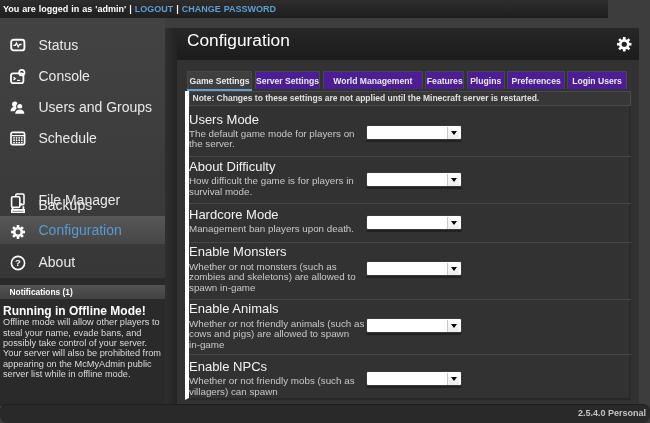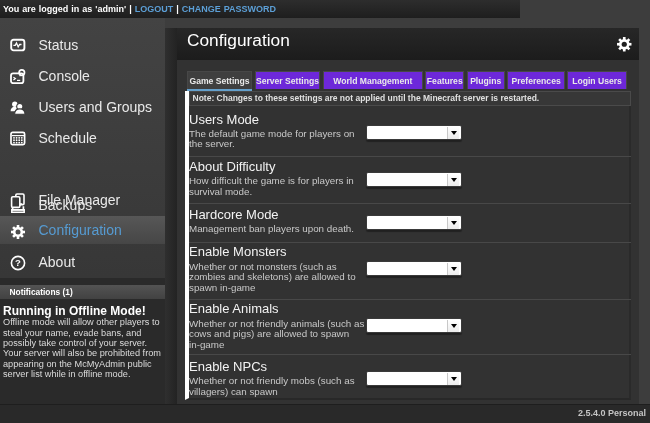--- a/index.html
+++ b/index.html
@@ -1,28 +1,28 @@
 <!DOCTYPE html>
 <html><head>
 <meta charset="utf-8">
 <style>
   * { margin:0; padding:0; box-sizing:border-box; }
   html,body { width:650px; height:423px; overflow:hidden; }
   body { font-family:"Liberation Sans", sans-serif; background:#3d3d3d; position:relative; }
 
   
-  #topbar { position:absolute; left:0; top:0; width:520px; height:18px;
+  #topbar { position:absolute; left:0; top:0; width:608px; height:18px;
     background:linear-gradient(#2d2d2d,#1e1e1e); color:#fff; font-size:9px; font-weight:bold;
     line-height:19px; padding-left:3px; white-space:nowrap; word-spacing:0.5px; }
   #topbar a { color:#5c9fd6; text-decoration:none; }
 
   
   #bottombar { position:absolute; left:0; top:403.5px; width:650px; height:19.5px;
     background:#292929; border-top:1px solid #1e1e1e; color:#c4c4c4; font-size:9px;
-    font-weight:bold; line-height:17px; text-align:right; padding-right:4px; }
+    font-weight:bold; line-height:17px; text-align:right; padding-right:4px;border-radius:7px; }
 
   
   #sidebar { position:absolute; left:0; top:18px; width:165px; height:387px;
     background:linear-gradient(#434343,#313131); }
   .mi { position:absolute; left:0; width:199px; height:31px; color:#e9e9e9;
     font-size:14px; line-height:31px; padding-left:38.5px; }
   .mi svg { position:absolute; left:10px; top:8px; }
   .mi.misel { background:linear-gradient(#575757,#464646); color:#569bd2; height:28px; line-height:28px; }
   #notifblock { position:absolute; left:0; top:259.5px; width:165px; height:128px; background:#2a2a2a; }
   #notifhead { position:absolute; left:0; top:7px; width:165px; height:14px;
@@ -38,21 +38,21 @@
     background:linear-gradient(to right,#2f2f2f,#232323); }
   #phead { position:absolute; left:0; top:0; width:462px; height:32px;
     background:linear-gradient(#272727,#1c1c1c); }
   #phead .t { position:absolute; left:10px; top:2px; font-size:17.3px; color:#fff; }
   #phead svg { position:absolute; right:7px; top:8px; }
 
   
   #tabs { position:absolute; left:9.8px; top:43px; height:18px; white-space:nowrap; }
   .tab { display:inline-block; vertical-align:top; height:17.8px; line-height:18px;
     margin-right:2.5px; font-size:8.6px; font-weight:bold; color:#e9e9e9; text-align:center;
-    background:#6d28d9; border:1px solid #474747; border-bottom:none; overflow:hidden; }
+    background:#4c1d95; border:1px solid #474747; border-bottom:none; overflow:hidden; }
   .tab.on { background:#3f3f3f; }
   #tabline { position:absolute; left:9.8px; top:60.8px; width:65.5px; height:2.4px; background:#64a0cc; }
 
   
   #cbox { position:absolute; left:8px; top:63px; width:446px; height:309px;
     border-left:4px solid #ffffff; border-right:2px solid #2a2a2a; border-bottom:2px solid #282828; }
   #notebar { position:absolute; left:0; top:0; width:442px; height:15px; background:#373737;
     border:1px solid #4a4a4a; color:#e0e0e0; font-size:8.5px; font-weight:bold; line-height:13px; padding-left:2.5px; }
 
   .divider { position:absolute; left:0; width:442px; height:1px; background:#484848; }

